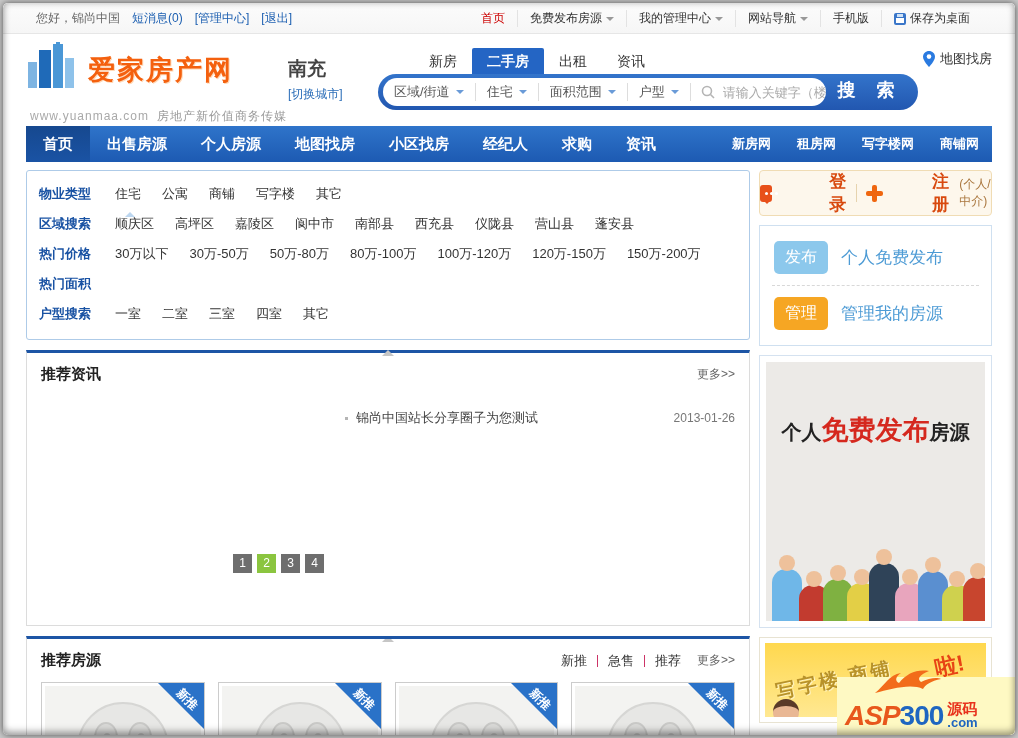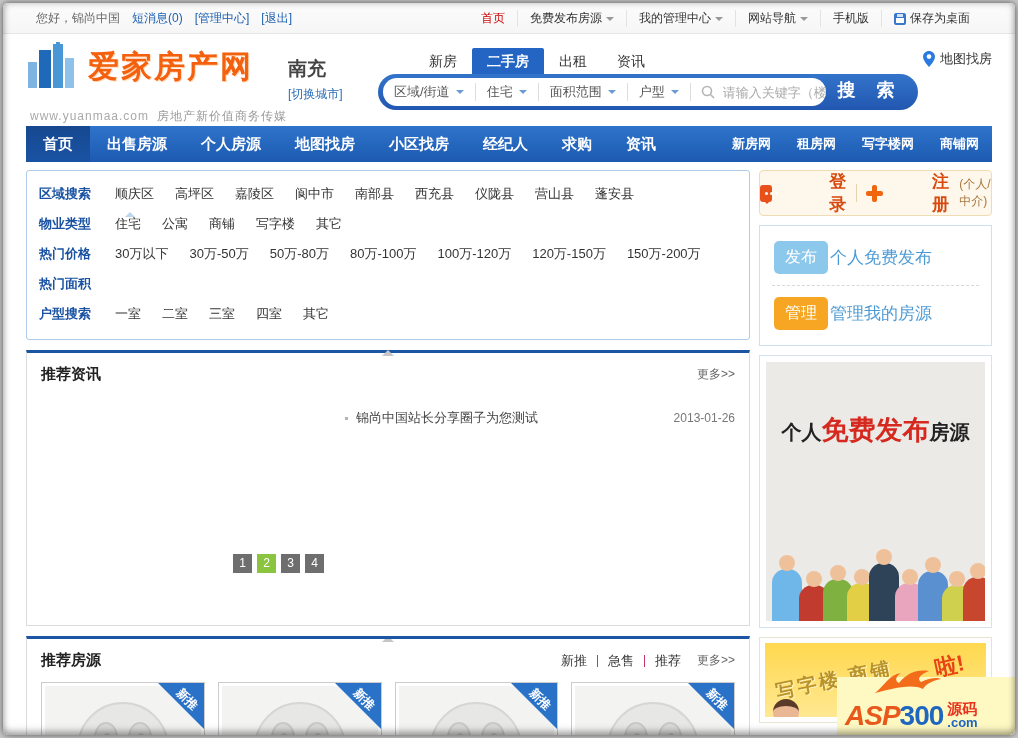--- a/index.html
+++ b/index.html
@@ -22,21 +22,21 @@
   .tb-home { color:#c00; }
   .caret { width:0; height:0; border:4px solid transparent; border-top-color:#999; margin-top:4px; }
   .disk-icon { width:12px; height:12px; background:#3a76c9; border-radius:2px; position:relative; }
   .disk-icon::before { content:''; position:absolute; left:2px; top:5px; width:8px; height:5px; background:#fff; }
   .disk-icon::after { content:''; position:absolute; left:3px; top:1px; width:6px; height:3px; background:#cfe2f6; }
 
   
   .header { height:92px; position:relative; }
   .header .container { height:92px; }
   .logo-row { position:absolute; left:2px; top:8px; display:flex; align-items:flex-end; gap:8px; }
-  .brand { font-size:31px; font-weight:bold; color:#f4600e; letter-spacing:2px; text-shadow:1px 1px 0 #ffd9b8; }
+  .brand { font-size:27px; font-weight:bold; color:#f4600e; letter-spacing:2px; text-shadow:1px 1px 0 #ffd9b8; }
   .tagline { position:absolute; left:4px; top:74px; font-size:12px; color:#a9a9a9; letter-spacing:1px; }
   .tagline .tg2 { color:#999; margin-left:8px; }
   .city-block { position:absolute; left:262px; top:22px; }
   .city-name { font-size:19px; font-weight:bold; color:#444; }
   .city-switch { font-size:12px; color:#2a6db8; margin-top:4px; cursor:pointer; }
   .map-link { position:absolute; right:0; top:16px; display:flex; align-items:center; gap:5px; font-size:13px; color:#333; cursor:pointer; }
 
   .search-mod { position:absolute; left:352px; top:14px; width:540px; }
   .search-tabs { display:flex; margin-left:36px; }
   .s-tab { padding:0 15px; height:26px; line-height:26px; font-size:14px; color:#333; cursor:pointer; }
@@ -105,21 +105,21 @@
   .chat-icon::before { content:''; position:absolute; top:7px; left:5px; width:3px; height:3px; border-radius:50%; background:#fff; box-shadow:5px 0 0 #fff, 10px 0 0 #fff; }
   .chat-icon::after { content:''; position:absolute; bottom:-5px; left:4px; border:3px solid transparent; border-top-color:#e8501a; }
   .login-label,.reg-label { font-size:17px; font-weight:bold; color:#d8490e; cursor:pointer;margin-left:48px; }
   .lg-div { width:1px; height:18px; background:#e6d3ae; }
   .plus-icon { width:17px; height:17px; position:relative; }
   .plus-icon::before { content:''; position:absolute; left:0; top:6px; width:17px; height:5px; background:#ef660f; border-radius:2px; }
   .plus-icon::after { content:''; position:absolute; left:6px; top:0; width:5px; height:17px; background:#ef660f; border-radius:2px; }
   .reg-note { font-size:12px; color:#a9763d; }
 
   .pub-box { border:1px solid #cfe0f0; background:#fff; padding:4px 12px; }
-  .pub-row { display:flex; align-items:center; gap:2px; padding:11px 2px; }
+  .pub-row { display:flex; align-items:center; gap:13px; padding:11px 2px; }
   .pub-row + .pub-row { border-top:1px dashed #d8d8d8; }
   .pub-btn { color:#fff; font-size:16px; padding:6px 11px; border-radius:5px; cursor:pointer; }
   .btn-pub { background:#8cc8ec; }
   .btn-mgr { background:#f6a623; }
   .pub-label { color:#4d9bd5; font-size:17px; cursor:pointer; }
 
   .ad1 { border:1px solid #d5e2f0; padding:6px; background:#fff; height:273px; }
   .ad1-inner { height:100%; background:#eceae7; position:relative; overflow:hidden; text-align:center; cursor:pointer; }
   .ad1-line1 { margin-top:50px; }
   .ad1-line2 { margin-top:24px; }
@@ -271,29 +271,29 @@
         <span class="nav-item">商铺网</span>
       </span>
     </div>
 
     <div class="content">
       <div class="col-left">
 
         <div class="filter-box">
           <div class="hint-arrow"></div>
           <div class="filter-row">
+            <span class="filter-label">物业类型</span>
+            <span class="filter-items">
+              <span>住宅</span><span>公寓</span><span>商铺</span><span>写字楼</span><span>其它</span>
+            </span>
+          </div>
+          <div class="filter-row">
             <span class="filter-label">区域搜索</span>
             <span class="filter-items">
               <span>顺庆区</span><span>高坪区</span><span>嘉陵区</span><span>阆中市</span><span>南部县</span><span>西充县</span><span>仪陇县</span><span>营山县</span><span>蓬安县</span>
-            </span>
-          </div>
-          <div class="filter-row">
-            <span class="filter-label">物业类型</span>
-            <span class="filter-items">
-              <span>住宅</span><span>公寓</span><span>商铺</span><span>写字楼</span><span>其它</span>
             </span>
           </div>
           <div class="filter-row">
             <span class="filter-label">热门价格</span>
             <span class="filter-items">
               <span>30万以下</span><span>30万-50万</span><span>50万-80万</span><span>80万-100万</span><span>100万-120万</span><span>120万-150万</span><span>150万-200万</span>
             </span>
           </div>
           <div class="filter-row">
             <span class="filter-label">热门面积</span>

